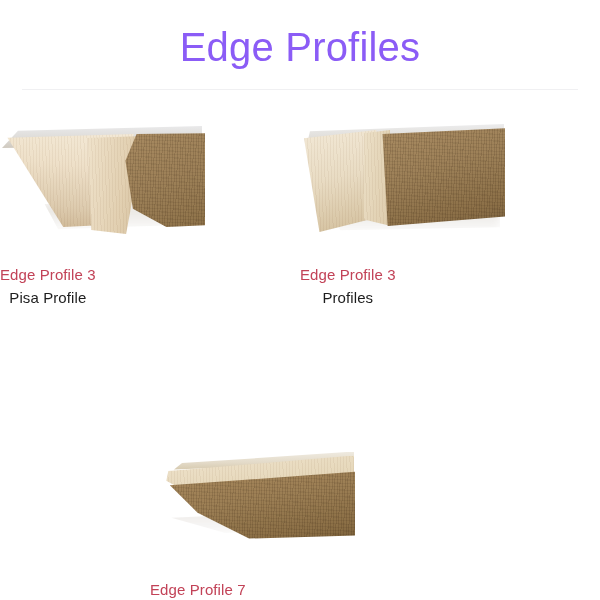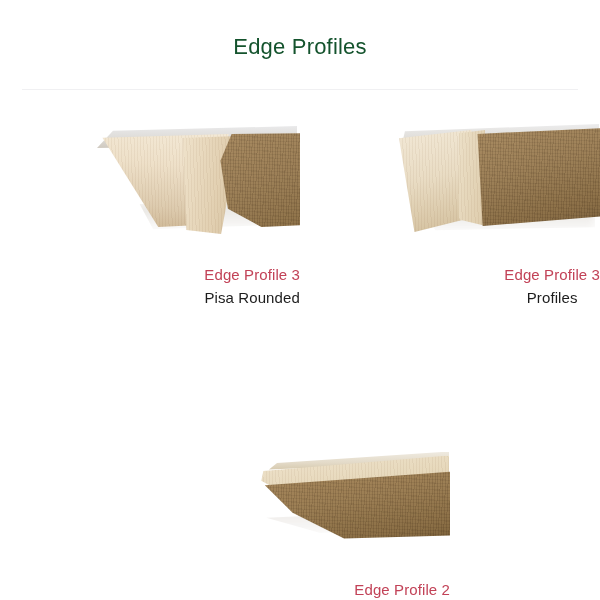--- a/index.html
+++ b/index.html
@@ -23,23 +23,23 @@
   }
 
   
   .header {
     height: 89px;
     display: flex;
     align-items: center;
     justify-content: center;
   }
   .page-title {
-    font-size: 22px;
+    font-size: 40px;
     font-weight: 400;
-    color: #14532d;
+    color: #8b5cf6;
     letter-spacing: 0.2px;
     line-height: 1;
     margin: 0;
     padding-top: 4px;
   }
   .divider {
     position: absolute;
     top: 89px;
     left: 22px;
     width: 556px;
@@ -55,21 +55,21 @@
     width: 600px;
     display: flex;
     flex-wrap: wrap;
   }
   .card {
     width: 300px;
     box-sizing: border-box;
     padding: 0;
     display: flex;
     flex-direction: column;
-    align-items: flex-end;
+    align-items: flex-start;
   }
   .card-row2 { margin-left: 150px; }
 
   .figure {
     width: 205px;
     height: 135px;
     position: relative;
     margin-top: 18px;
     overflow: hidden;
     background: #ffffff;
@@ -265,21 +265,21 @@
           <div class="p3-face2">
             <div class="grain-pale"></div>
           </div>
           <div class="p3-end">
             <div class="grain-fine"></div>
           </div>
         </div>
       </div>
       <div class="caption">
         <span class="profile-id">Edge Profile 3</span>
-        <span class="profile-name">Pisa Rounded</span>
+        <span class="profile-name">Pisa Profile</span>
       </div>
     </div>
 
     <div class="card">
       <div class="figure fig-straight">
         <div class="wood">
           <div class="p4-shadow"></div>
           <div class="p4-top"></div>
           <div class="p4-side">
             <div class="grain-pale"></div>
@@ -305,19 +305,19 @@
           <div class="p6-top"></div>
           <div class="p6-face">
             <div class="grain-pale"></div>
           </div>
           <div class="p6-end">
             <div class="grain-fine"></div>
           </div>
         </div>
       </div>
       <div class="caption">
-        <span class="profile-id">Edge Profile 2</span>
+        <span class="profile-id">Edge Profile 7</span>
 
       </div>
     </div>
 
   </div>
 </div>
 
 </body></html>

